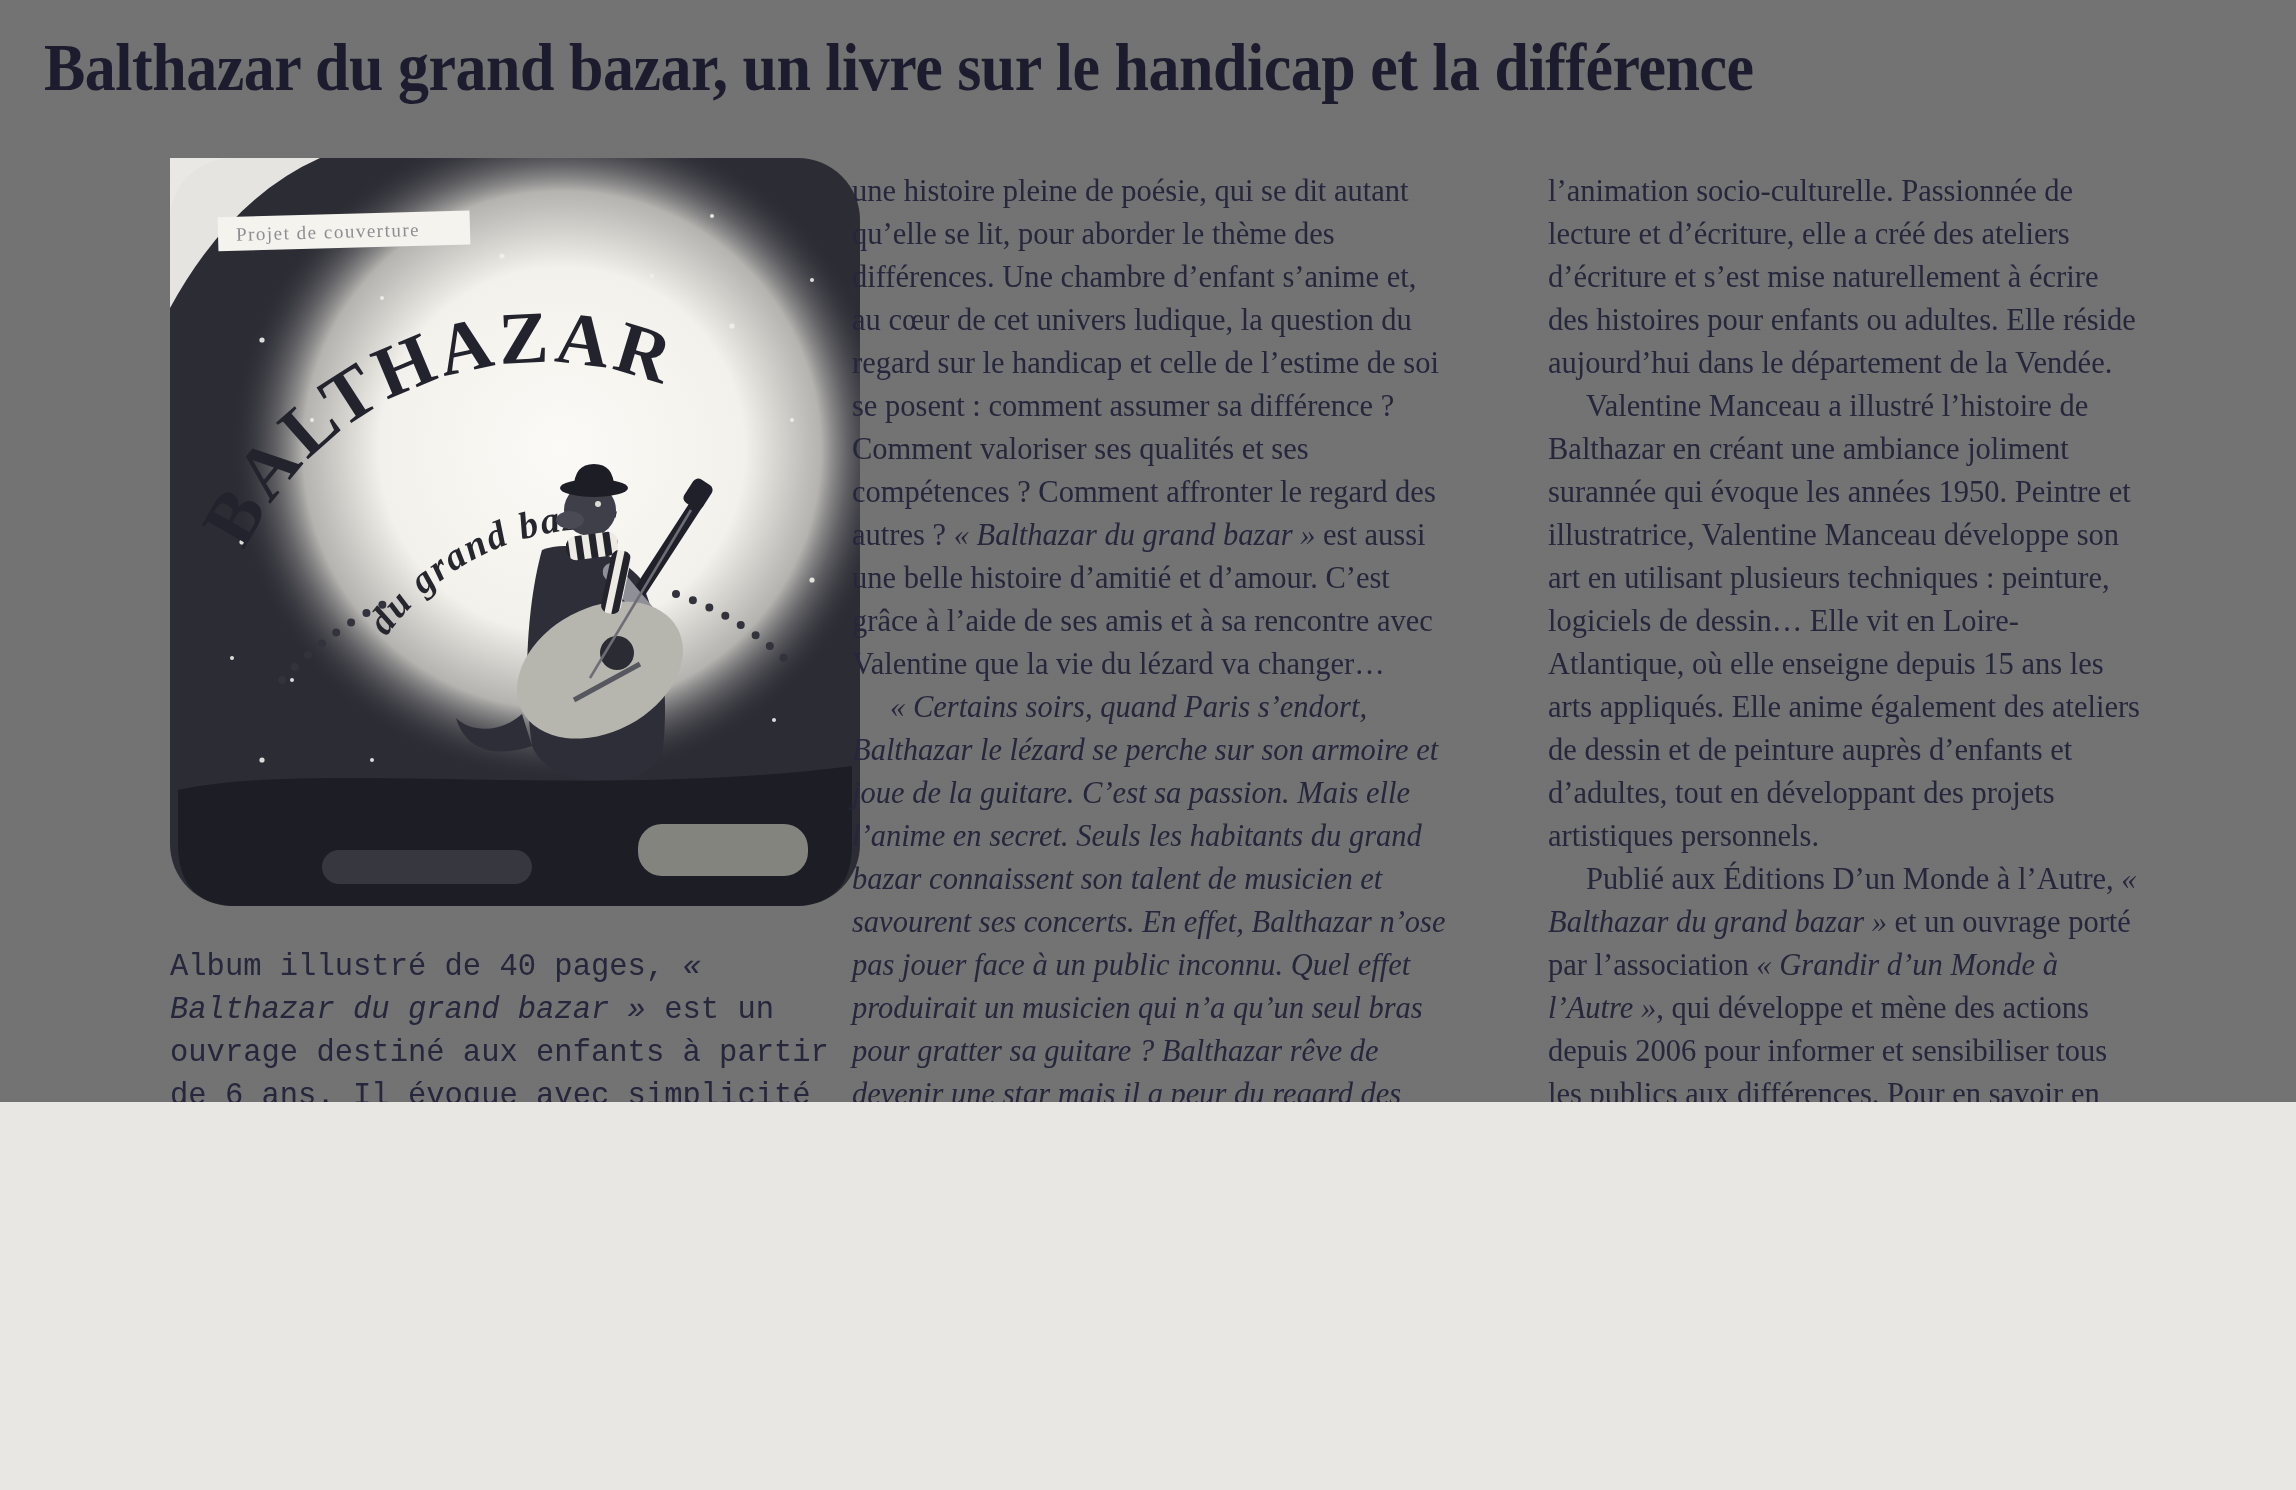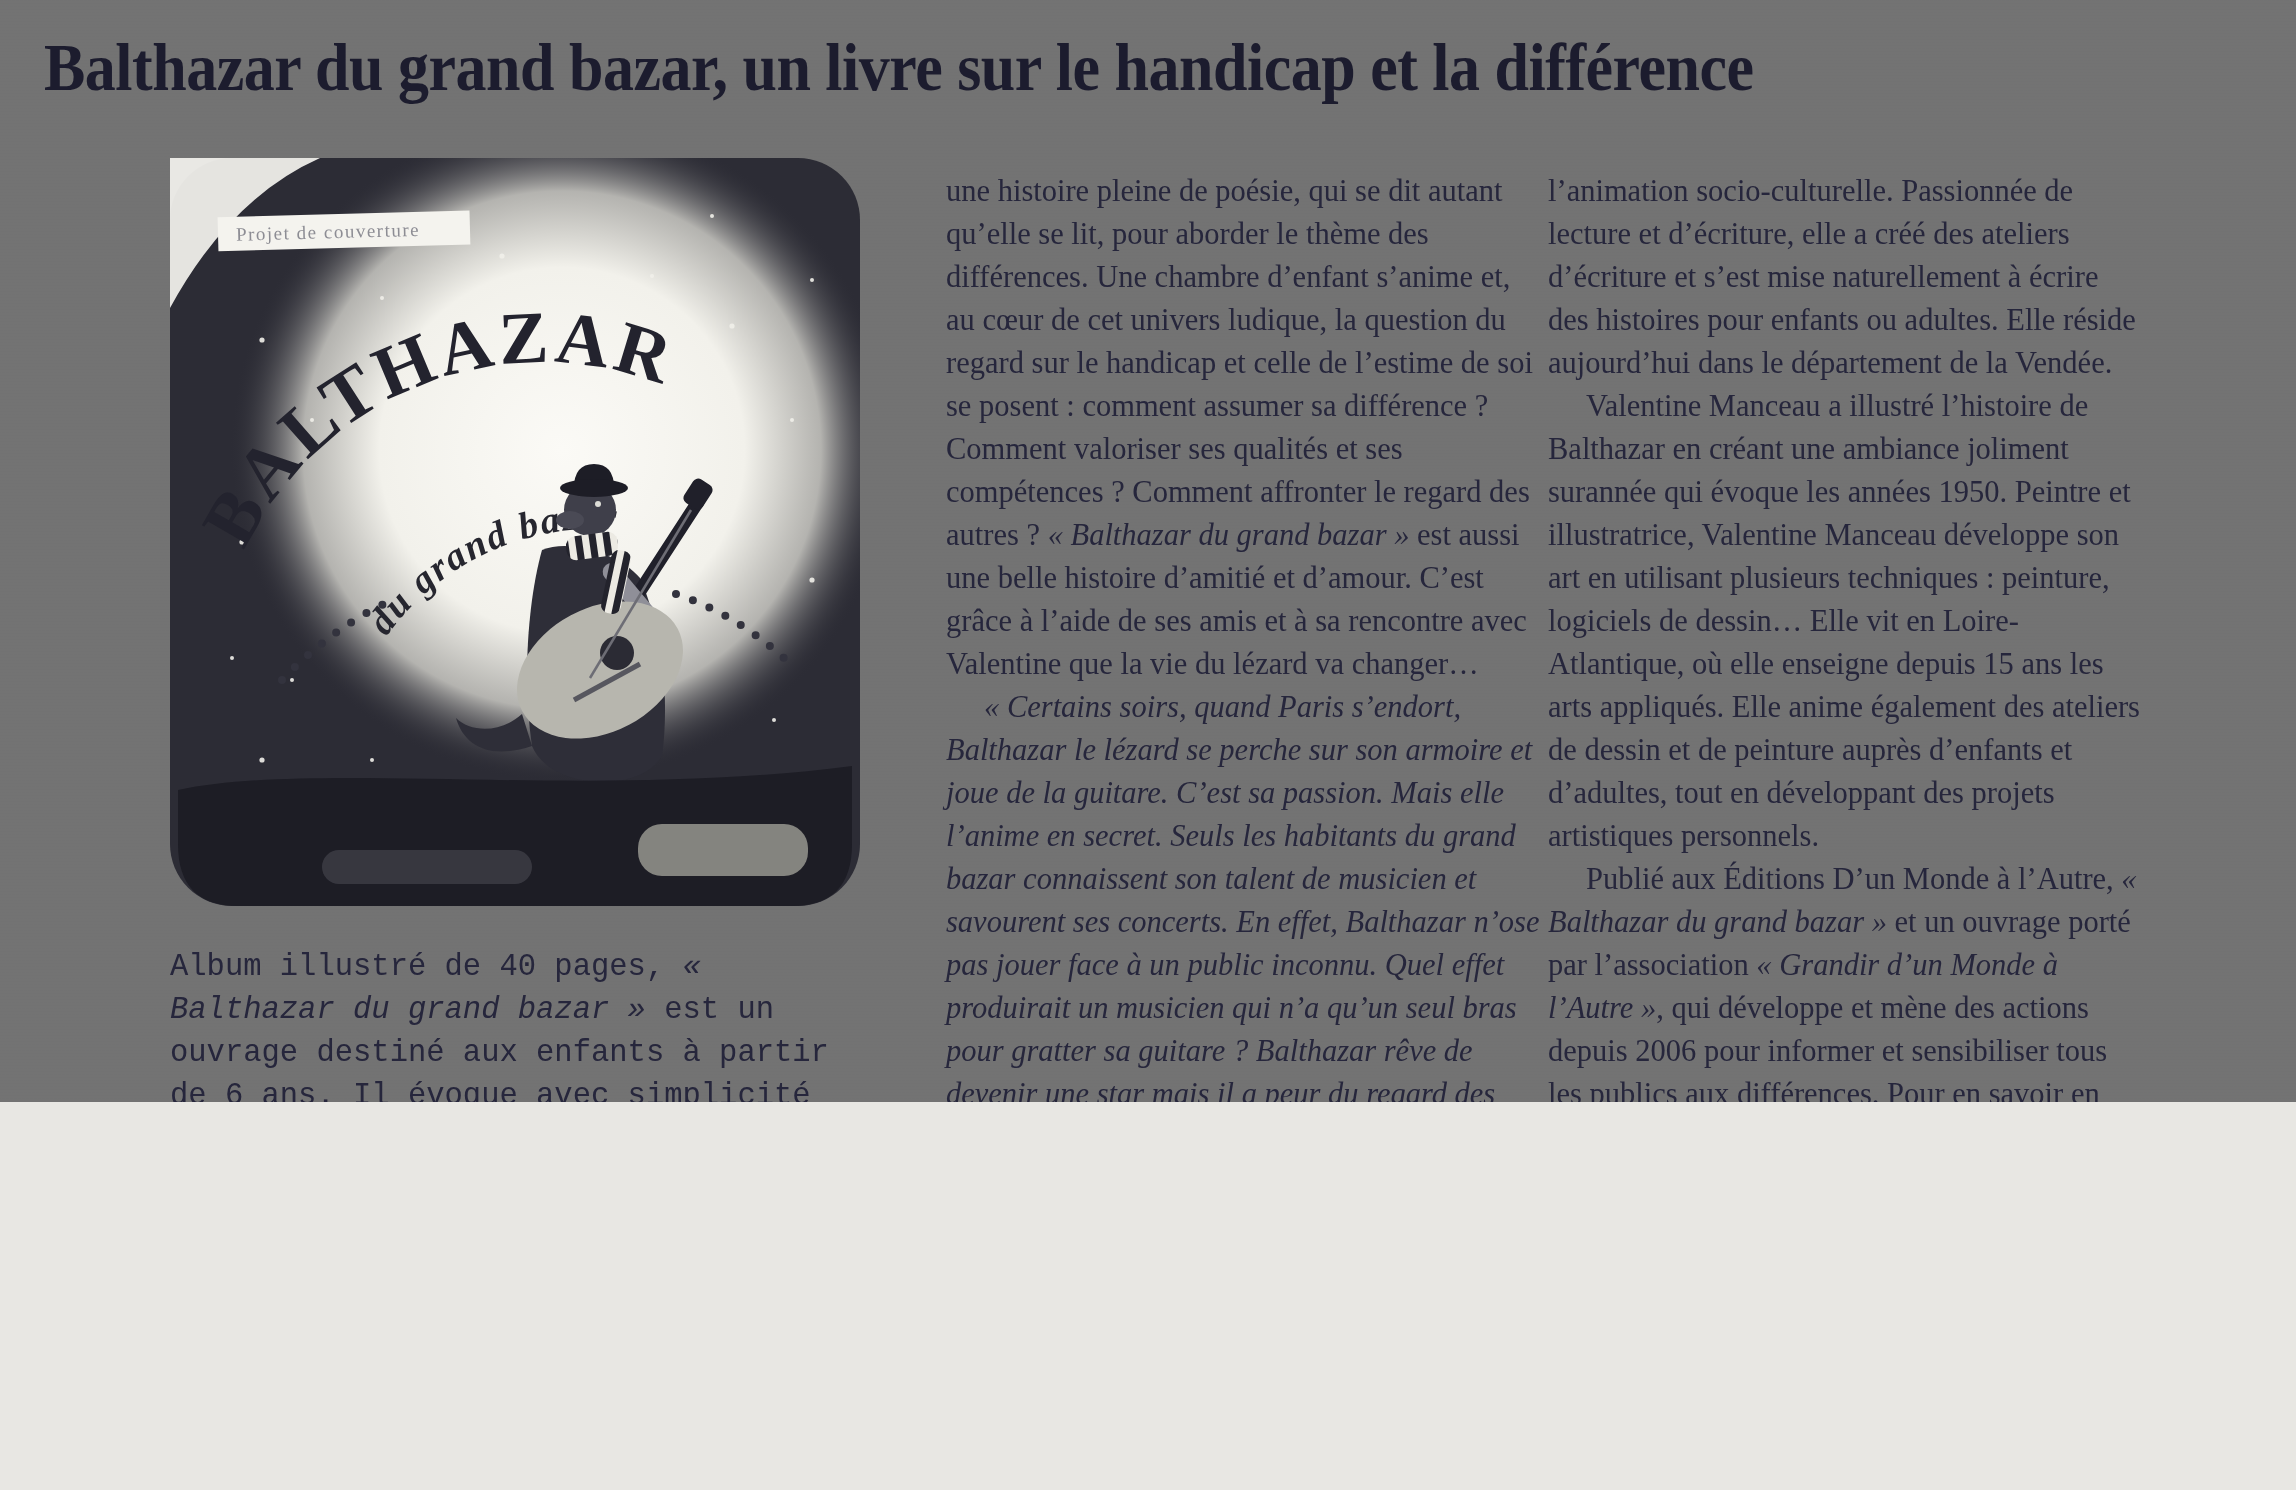--- a/index.html
+++ b/index.html
@@ -19,21 +19,21 @@
     transform:scaleY(1.08);transform-origin:left top;
   }
   .body-col{
     position:absolute;color:#26263c;font-size:30.5px;line-height:43px;
     text-align:left;
   }
   .body-col p{margin:0;}
   .body-col p.indent{text-indent:38px;}
   .quote{font-style:italic;}
   .col-caption{left:170px;top:946px;width:694px;font-family:Liberation Mono, monospace;}
-  .col-mid{left:946px;top:170px;width:598px;}
+  .col-mid{left:852px;top:170px;width:598px;}
   .col-right{left:1548px;top:170px;width:598px;}
   .cover-wrap{position:absolute;left:170px;top:158px;width:690px;height:748px;}
   .cover-wrap svg{display:block;}
   .cover-wrap text{font-family:"Liberation Serif", serif;}
   .end-mark{
     display:inline-block;width:21px;height:21px;margin-left:10px;vertical-align:-2px;
     background-color:#cfcec9;
     background-image:radial-gradient(#8f8f98 1.1px, transparent 1.1px);
     background-size:4px 4px;
   }

